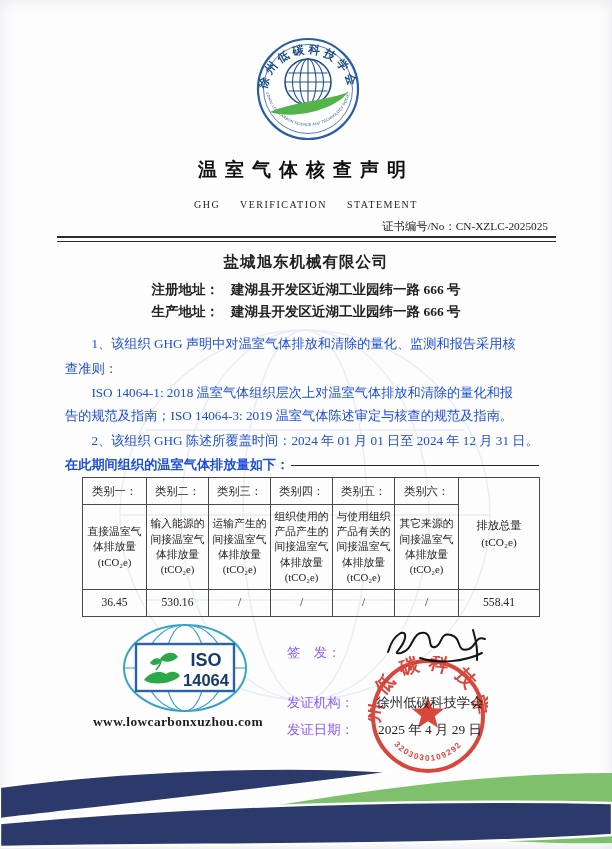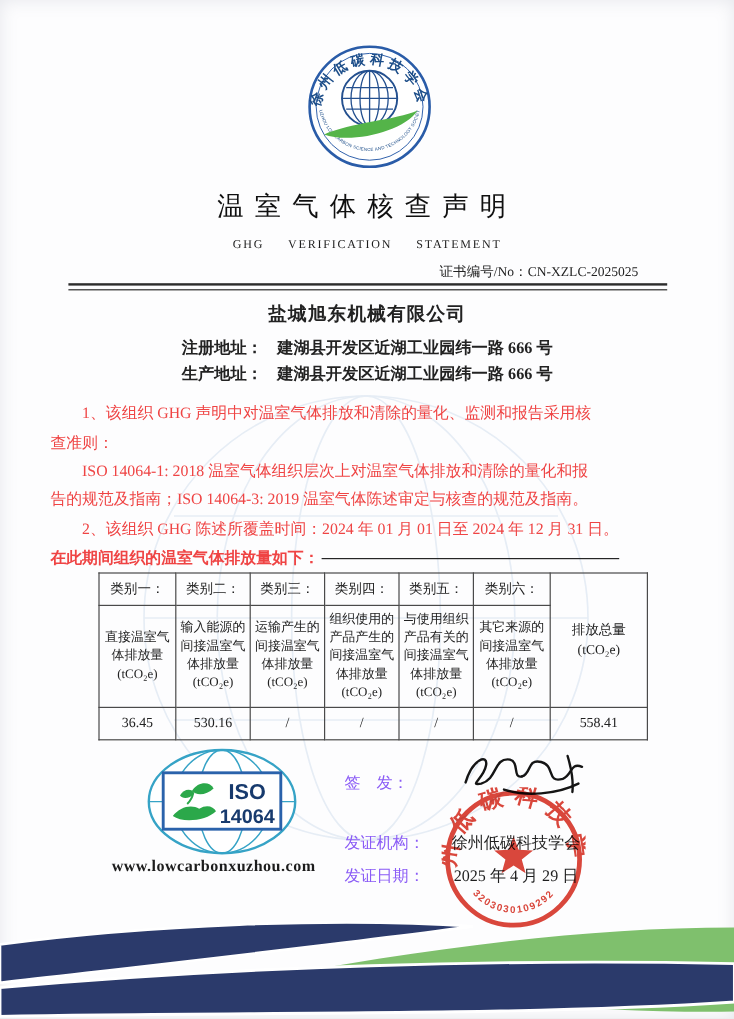--- a/index.html
+++ b/index.html
@@ -4,28 +4,28 @@
 <style>
   html,body{margin:0;padding:0;background:#e9ebef;}
   .page{
     position:relative;width:612px;height:849px;margin:0 auto;
     background:#fdfdfe;overflow:hidden;
     font-family:"Liberation Serif","DejaVu Serif",serif;color:#222;
     box-shadow:inset 0 0 14px rgba(120,130,150,.18);
   }
   .abs{position:absolute;}
   .center{text-align:center;width:100%;}
-  .title-cn{top:157px;left:0;font-size:22px;font-weight:normal;letter-spacing:.42em;color:#101010;}
+  .title-cn{top:157px;left:0;font-size:19px;font-weight:bold;letter-spacing:.42em;color:#101010;}
   .title-en{top:199px;left:0;font-size:10px;letter-spacing:1.5px;word-spacing:16px;color:#1c1c1c;}
-  .cert-no{top:219px;right:80px;font-size:11.3px;color:#222;margin-left:42px;}
+  .cert-no{top:219px;right:64px;font-size:11.3px;color:#222;margin-left:42px;}
   .rule{top:236px;left:57px;width:499px;height:3px;border-top:2px solid #2c2c2c;border-bottom:1px solid #2c2c2c;}
   .company{top:252px;left:0;font-size:15.5px;font-weight:bold;letter-spacing:1px;}
   .addr{left:0;width:100%;display:flex;justify-content:center;gap:12px;font-size:13.5px;font-weight:bold;}
   .addr1{top:281px;} .addr2{top:303px;}
-  .stmt{left:42px;width:500px;font-size:13.2px;color:#ef4444;}
+  .stmt{left:65px;width:500px;font-size:13.2px;color:#1d4ed8;}
   .indent{text-indent:2em;}
   .uline{border-bottom:1px solid #262626;padding-bottom:17px;}
   .bold{font-weight:bold;}
   table.ghg{position:absolute;left:82px;top:477px;border-collapse:collapse;table-layout:fixed;
     font-size:11px;color:#222;background:transparent;}
   table.ghg td,table.ghg th{border:1px solid #4a4a4a;text-align:center;vertical-align:middle;
     padding:2px 2px;font-weight:normal;line-height:1.42;}
   table.ghg{border:1.5px solid #3c3c3c;}
   tr.cat-row td{height:22px;font-size:11.3px;}
   tr.desc-row td{height:80px;font-size:10.8px;}

